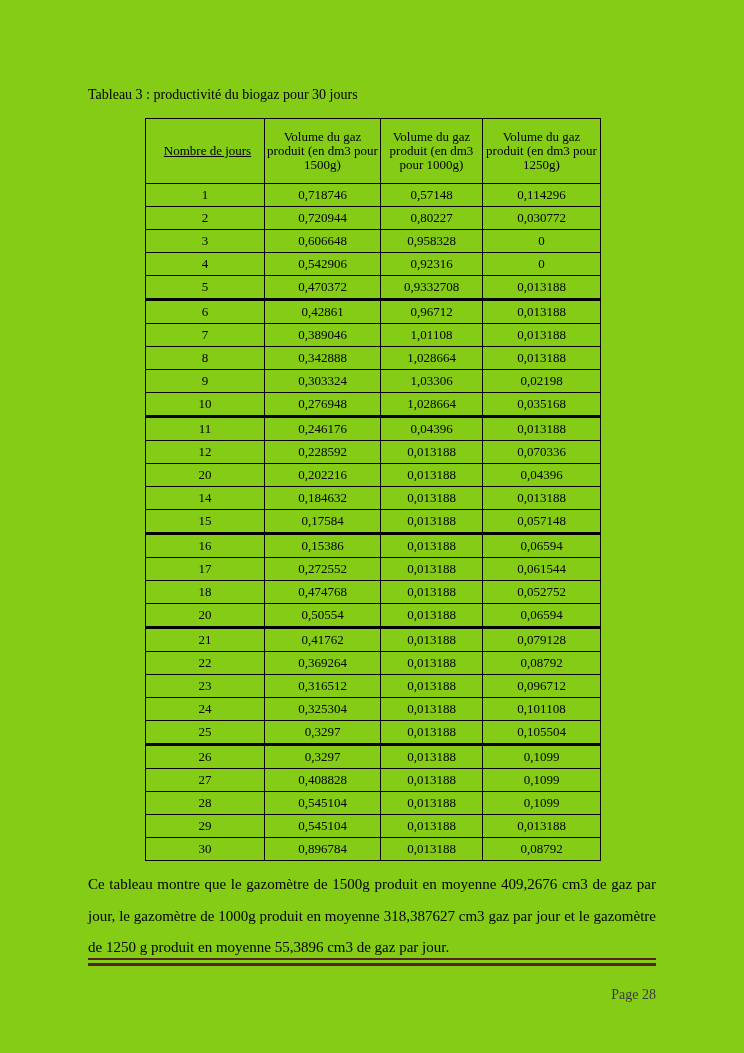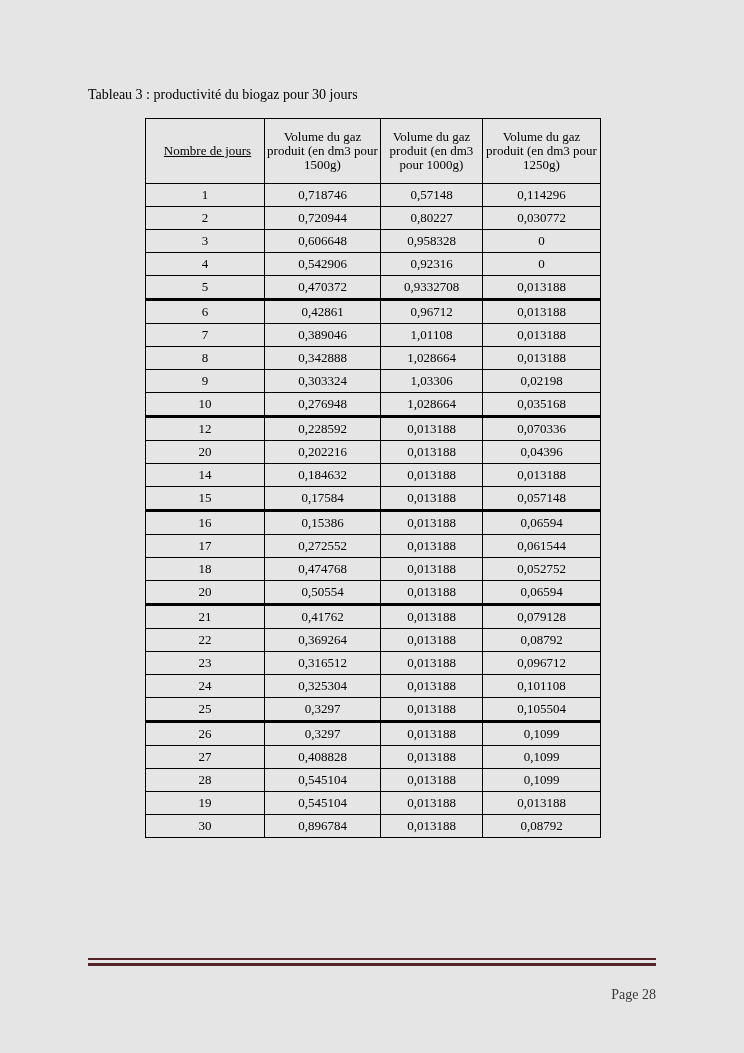--- a/index.html
+++ b/index.html
@@ -4,21 +4,21 @@
 <style>
   html, body {
     margin: 0;
     padding: 0;
     background: #ffffff;
   }
   .page {
     position: relative;
     width: 744px;
     height: 1053px;
-    background: #e5e5e5;
+    background: #84cc16;
     font-family: "Liberation Serif", serif;
     color: #000000;
     overflow: hidden;
   }
   .doc-title {
     position: absolute;
     left: 88px;
     top: 86px;
     font-size: 14px;
     line-height: 18px;
@@ -177,20 +177,26 @@
           <td>1,03306</td>
           <td>0,02198</td>
         </tr>
         <tr class="thick-bottom">
           <td>10</td>
           <td>0,276948</td>
           <td>1,028664</td>
           <td>0,035168</td>
         </tr>
         <tr>
+          <td>11</td>
+          <td>0,246176</td>
+          <td>0,04396</td>
+          <td>0,013188</td>
+        </tr>
+        <tr>
           <td>12</td>
           <td>0,228592</td>
           <td>0,013188</td>
           <td>0,070336</td>
         </tr>
         <tr>
           <td>20</td>
           <td>0,202216</td>
           <td>0,013188</td>
           <td>0,04396</td>
@@ -273,33 +279,34 @@
           <td>0,013188</td>
           <td>0,1099</td>
         </tr>
         <tr>
           <td>28</td>
           <td>0,545104</td>
           <td>0,013188</td>
           <td>0,1099</td>
         </tr>
         <tr>
-          <td>19</td>
+          <td>29</td>
           <td>0,545104</td>
           <td>0,013188</td>
           <td>0,013188</td>
         </tr>
         <tr>
           <td>30</td>
           <td>0,896784</td>
           <td>0,013188</td>
           <td>0,08792</td>
         </tr>
       </tbody>
   </table>
 
+  <div class="body-paragraph">Ce tableau montre que le gazomètre de 1500g produit en moyenne 409,2676 cm3 de gaz  par jour, le gazomètre de 1000g produit en moyenne 318,387627 cm3 gaz par jour et le gazomètre de 1250 g produit en moyenne 55,3896 cm3 de gaz par jour.</div>
 
   <div class="footer-rule-thin" style="background: rgb(83, 36, 39);"></div>
   <div class="footer-rule-thick" style="background: rgb(83, 36, 39);"></div>
 
   <div class="footer-page-label">Page 28</div>
 
 </div>
 
 </body></html>

